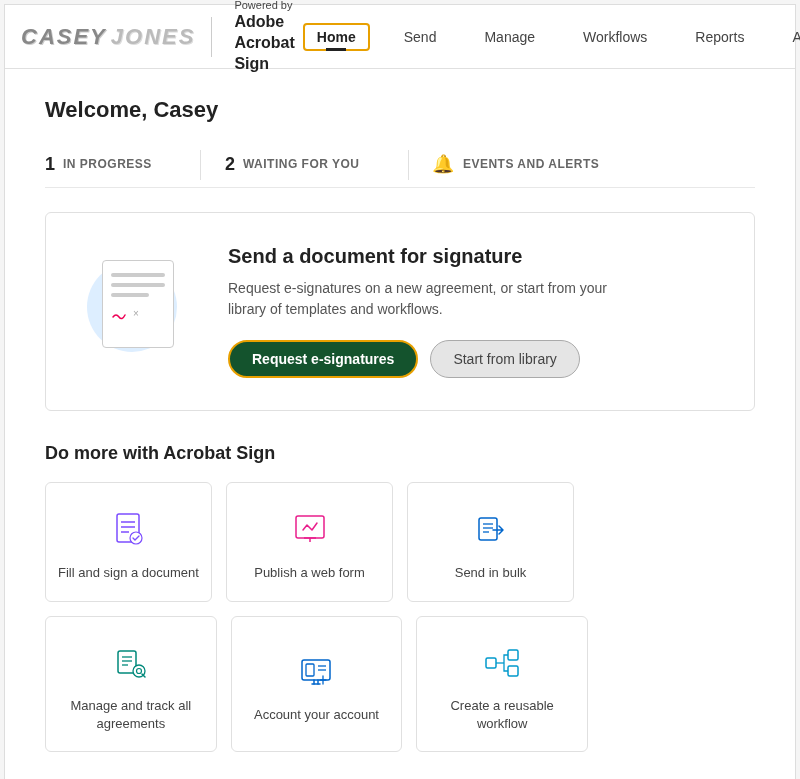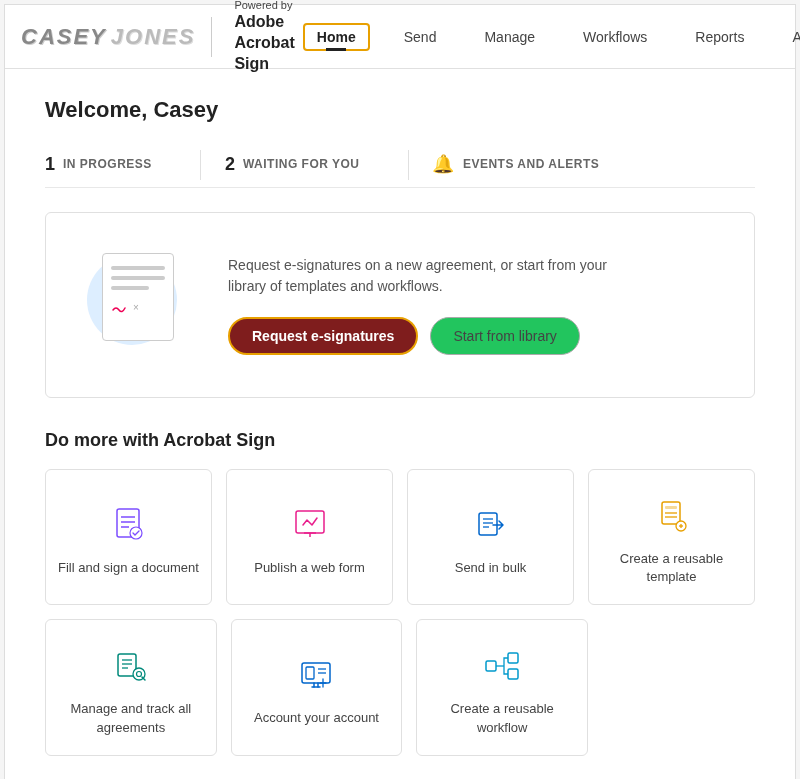--- a/index.html
+++ b/index.html
@@ -227,32 +227,32 @@
       color: #555;
       line-height: 1.5;
       margin-bottom: 20px;
       max-width: 400px;
     }
     .sig-btns {
       display: flex;
       gap: 12px;
     }
     .btn-primary {
-      background: #7f1d1d;
+      background: #14532d;
       color: #fff;
       border: 2px solid #e8a000;
       border-radius: 20px;
       padding: 9px 22px;
       font-size: 14px;
       font-weight: 600;
       cursor: pointer;
       outline: none;
     }
     .btn-secondary {
-      background: #22c55e;
+      background: #e5e5e5;
       color: #444;
       border: 1.5px solid #aaa;
       border-radius: 20px;
       padding: 9px 22px;
       font-size: 14px;
       font-weight: 500;
       cursor: pointer;
     }
 
     
@@ -360,20 +360,21 @@
           <div class="sig-line short"></div>
           <div style="margin-top:4px; display:flex; align-items:center; gap:4px;">
             <svg width="18" height="14" viewBox="0 0 18 14">
               <path d="M2 10 Q5 6 8 10 Q11 14 14 8" stroke="#e05" fill="none" stroke-width="1.5" stroke-linecap="round"></path>
             </svg>
             <span style="font-size:10px;color:#aaa;">×</span>
           </div>
         </div>
       </div>
       <div class="sig-info">
+        <div class="sig-title">Send a document for signature</div>
         <div class="sig-desc">Request e-signatures on a new agreement, or start from your library of templates and workflows.</div>
         <div class="sig-btns">
           <button class="btn-primary">Request e-signatures</button>
           <button class="btn-secondary">Start from library</button>
         </div>
       </div>
     </div>
 
     <div>
       <h2 class="do-more-title">Do more with Acrobat Sign</h2>
@@ -412,34 +413,20 @@
               <rect x="8" y="8" width="18" height="22" rx="2" fill="none" stroke="#0066cc" stroke-width="1.5"></rect>
               <line x1="12" y1="14" x2="22" y2="14" stroke="#0066cc" stroke-width="1.3"></line>
               <line x1="12" y1="18" x2="22" y2="18" stroke="#0066cc" stroke-width="1.3"></line>
               <line x1="12" y1="22" x2="18" y2="22" stroke="#0066cc" stroke-width="1.3"></line>
               <path d="M22 20 L32 20 M28 16 L32 20 L28 24" fill="none" stroke="#0066cc" stroke-width="1.5" stroke-linecap="round" stroke-linejoin="round"></path>
             </svg>
           </div>
           <span class="card-label">Send in bulk</span>
         </div>
 
-        <div class="card">
-          <div class="card-icon">
-            <svg width="40" height="40" viewBox="0 0 40 40">
-              <rect x="10" y="6" width="18" height="22" rx="2" fill="none" stroke="#e8a000" stroke-width="1.5"></rect>
-              <rect x="13" y="10" width="12" height="3" rx="1" fill="#e8a000" opacity="0.4"></rect>
-              <line x1="13" y1="17" x2="25" y2="17" stroke="#e8a000" stroke-width="1.3"></line>
-              <line x1="13" y1="21" x2="25" y2="21" stroke="#e8a000" stroke-width="1.3"></line>
-              <circle cx="29" cy="30" r="5" fill="#fff" stroke="#e8a000" stroke-width="1.3"></circle>
-              <line x1="27" y1="30" x2="31" y2="30" stroke="#e8a000" stroke-width="1.3"></line>
-              <line x1="29" y1="28" x2="29" y2="32" stroke="#e8a000" stroke-width="1.3"></line>
-            </svg>
-          </div>
-          <span class="card-label">Create a reusable template</span>
-        </div>
       </div>
 
       <div class="cards-grid-3">
 
         <div class="card">
           <div class="card-icon">
             <svg width="40" height="40" viewBox="0 0 40 40">
               <rect x="7" y="8" width="18" height="22" rx="2" fill="none" stroke="#00897b" stroke-width="1.5"></rect>
               <line x1="11" y1="14" x2="21" y2="14" stroke="#00897b" stroke-width="1.3"></line>
               <line x1="11" y1="18" x2="21" y2="18" stroke="#00897b" stroke-width="1.3"></line>

